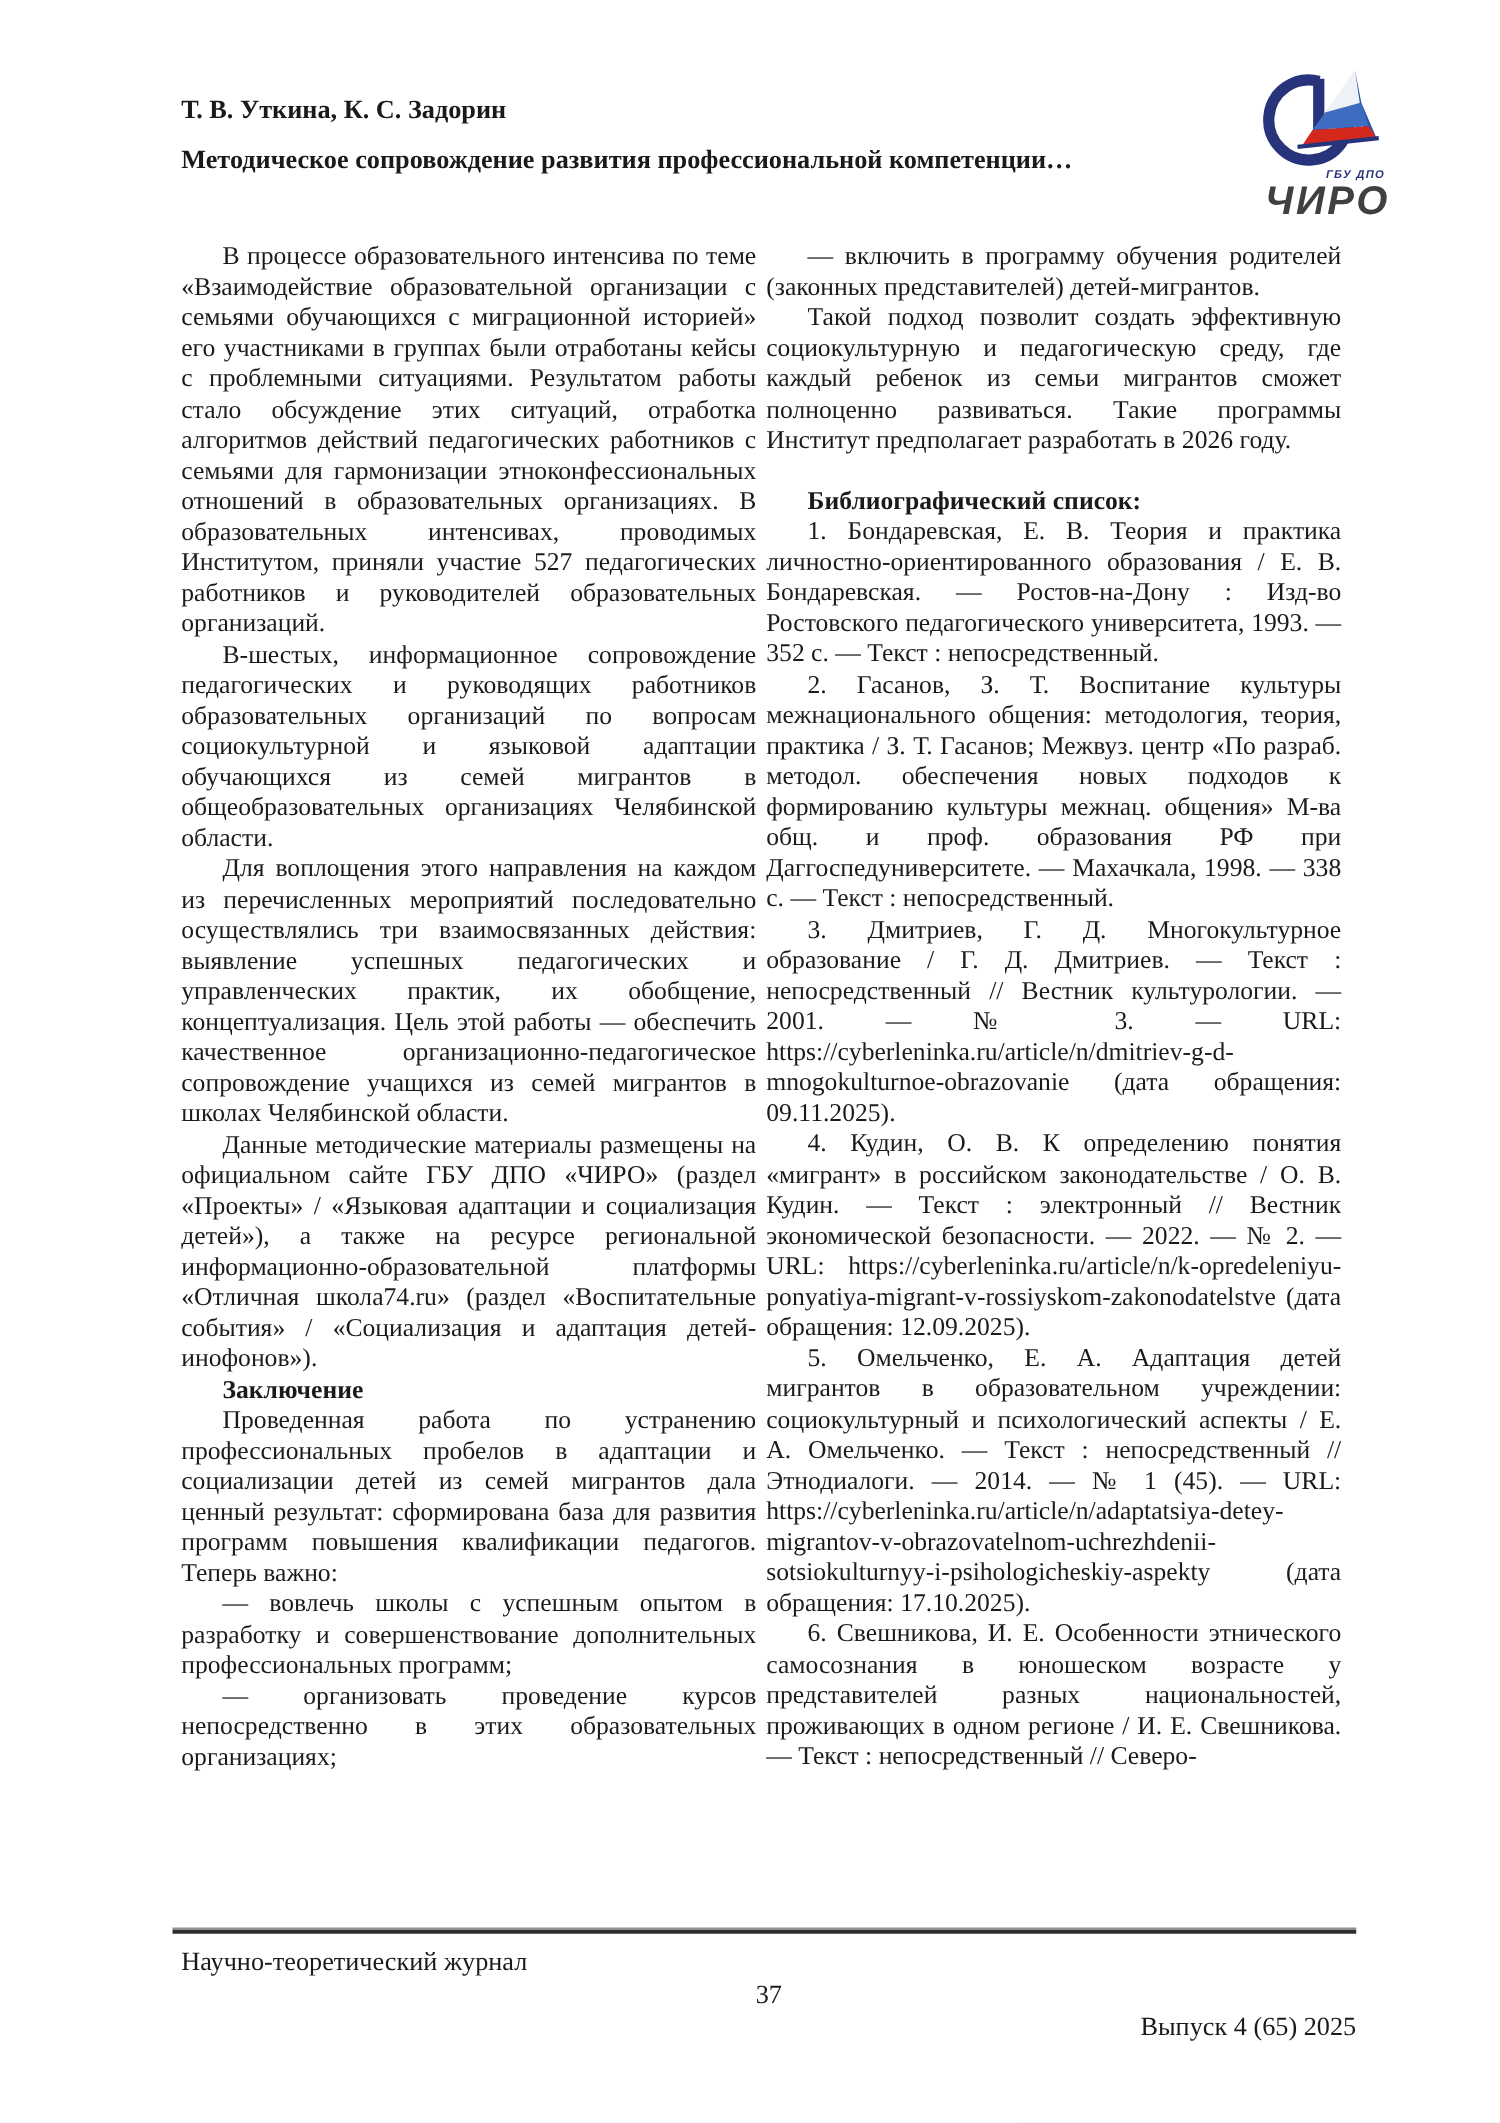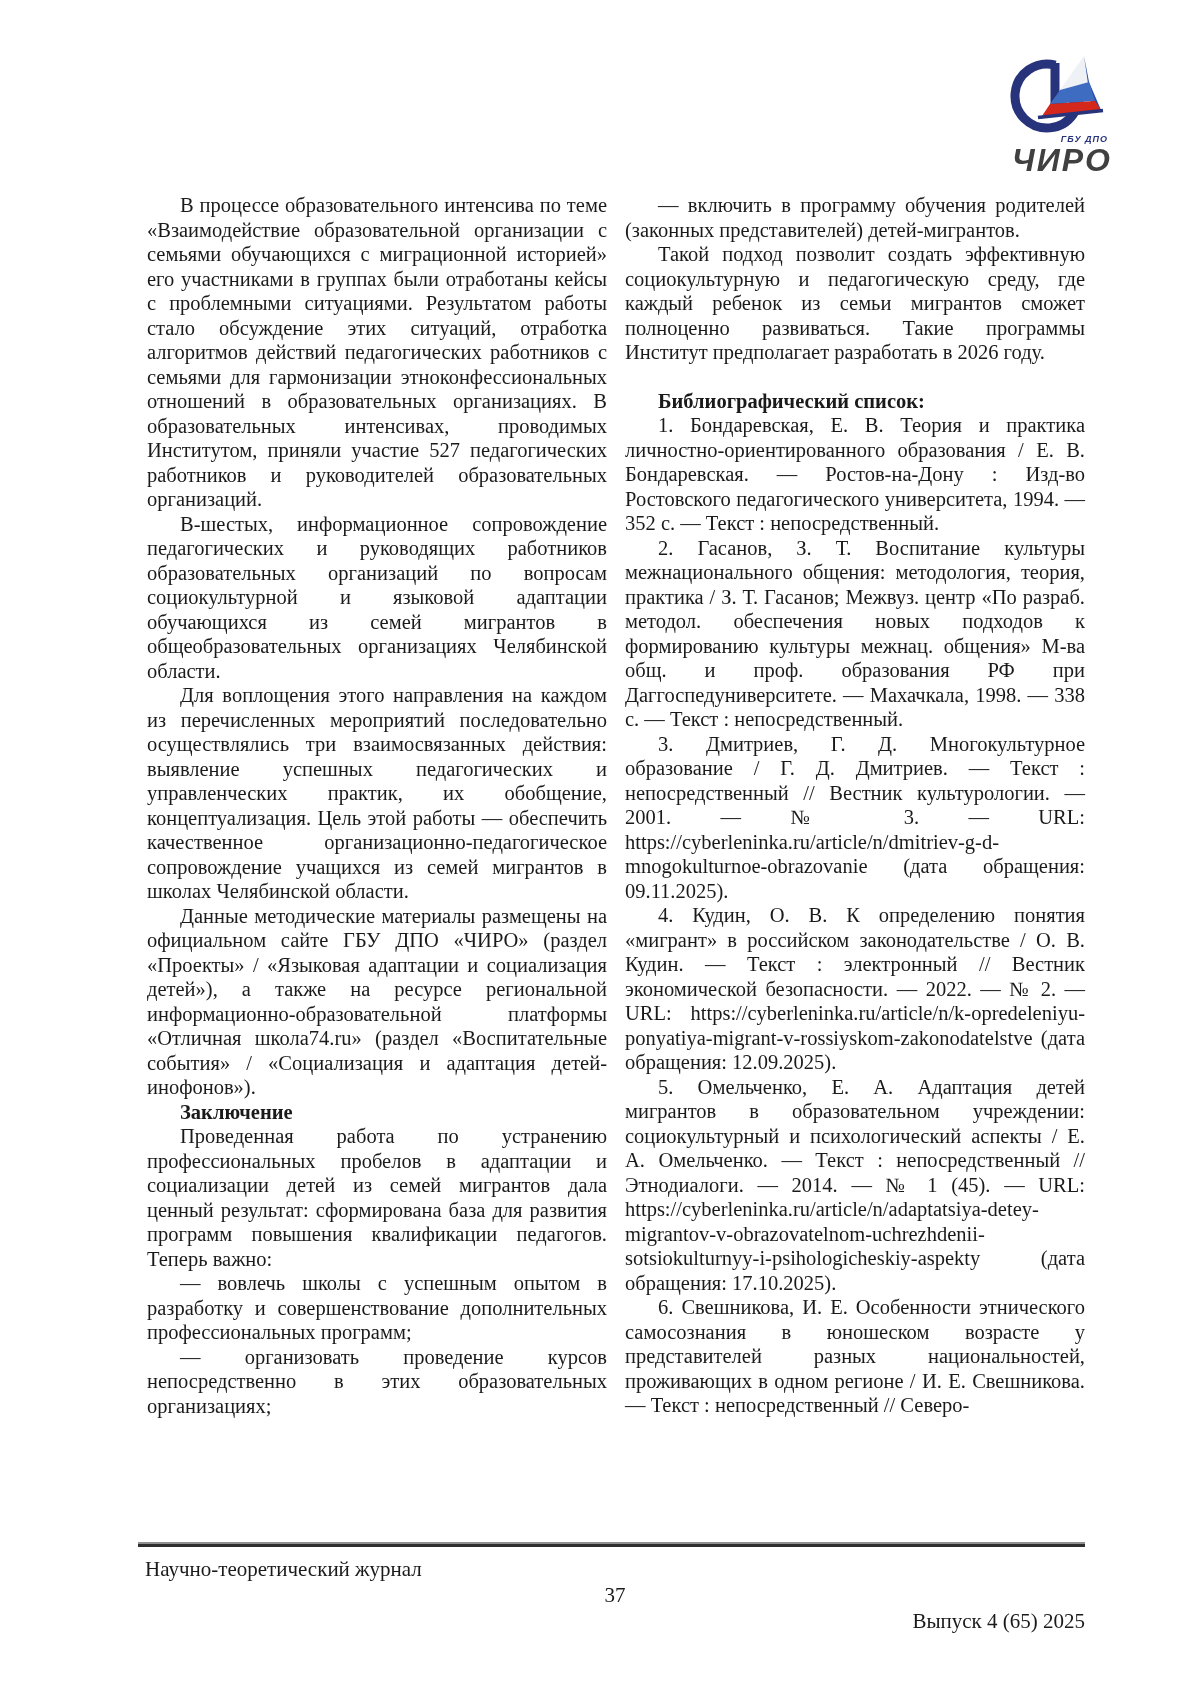--- a/index.html
+++ b/index.html
@@ -19,40 +19,44 @@
   
   .logo{position:absolute;left:1002px;top:54px;width:120px;text-align:left;font-style:italic;}
   .logo svg{display:block;}
   .logo .small{font-family:"Liberation Sans","DejaVu Sans",sans-serif;
     font-weight:bold;font-size:9px;letter-spacing:1px;color:#27337b;
     text-align:right;padding-right:14px;margin-top:-4px;}
   .logo .big{font-family:"Liberation Sans","DejaVu Sans",sans-serif;
     font-weight:bold;font-size:32px;letter-spacing:2px;color:#404040;
     line-height:30px;margin-top:1px;text-align:center;}
   
-  .columns{position:absolute;left:145px;top:193px;width:940px;display:flex;gap:18px;justify-content:flex-end;}
+  .columns{position:absolute;left:145px;top:193px;width:940px;display:flex;gap:8px;}
   .col{width:460px;font-size:20.5px;line-height:24.5px;text-align:justify;}
   .col p{margin:0;text-indent:33px;}
   .col p.bold{font-weight:bold;}
   .col p.bib{overflow-wrap:anywhere;}
   .col p.space-above{margin-top:24px;}
   
   .footrule{position:absolute;left:138px;top:1542px;width:947px;height:5px;
     background:linear-gradient(#909090 0 40%,#2e2e2e 40% 100%);}
   .footrow{position:absolute;left:145px;top:1556px;width:940px;display:flex;
     font-size:21px;line-height:26px;flex-direction:column;}
   .footrow .fl{flex:1;text-align:left;}
   .footrow .fc{flex:1;text-align:center;}
   .footrow .fr{flex:1;text-align:right;}
 </style>
 </head>
 <body>
 
 <div class="page">
 
+  <div class="hdr">
+    <div class="authors">Т. В. Уткина, К. С. Задорин</div>
+    <div class="running">Методическое сопровождение развития профессиональной компетенции…</div>
+  </div>
 
   <div class="logo">
     <svg width="120" height="84" viewBox="0 0 120 84" aria-hidden="true">
 
       <path d="M 53.3 11.1 A 32 32 0 1 0 75.9 33.7" fill="none" stroke="#27337b" stroke-width="9"></path>
 
       <path d="M 53 9 L 53 53.5 L 71.5 53.5 L 71.5 37" fill="none" stroke="#27337b" stroke-width="9" stroke-linejoin="miter"></path>
 
       <polygon points="82,2 58,36 87,28" fill="#eef1f5"></polygon>
       <polygon points="82,2 87,28 99,56 90,57" fill="#2b4ea0"></polygon>
@@ -74,21 +78,21 @@
       <p class="bold">Заключение</p>
       <p>Проведенная работа по устранению профессиональных пробелов в адаптации и социализации детей из семей мигрантов дала ценный результат: сформирована база для развития программ повышения квалификации педагогов. Теперь важно:</p>
       <p>— вовлечь школы с успешным опытом в разработку и совершенствование дополнительных профессиональных программ;</p>
       <p>— организовать проведение курсов непосредственно в этих образовательных организациях;</p>
     </section>
 
     <section class="col">
       <p>— включить в программу обучения родителей (законных представителей) детей-мигрантов.</p>
       <p>Такой подход позволит создать эффективную социокультурную и педагогическую среду, где каждый ребенок из семьи мигрантов сможет полноценно развиваться. Такие программы Институт предполагает разработать в 2026 году.</p>
       <p class="bold space-above">Библиографический список:</p>
-      <p class="bib">1. Бондаревская, Е. В. Теория и практика личностно-ориентированного образования / Е. В. Бондаревская. — Ростов-на-Дону : Изд-во Ростовского педагогического университета, 1994. — 352 с. — Текст : непосредственный.</p>
+      <p class="bib">1. Бондаревская, Е. В. Теория и практика личностно-ориентированного образования / Е. В. Бондаревская. — Ростов-на-Дону : Изд-во Ростовского педагогического университета, 1993. — 352 с. — Текст : непосредственный.</p>
       <p class="bib">2. Гасанов, З. Т. Воспитание культуры межнационального общения: методология, теория, практика / З. Т. Гасанов; Межвуз. центр «По разраб. методол. обеспечения новых подходов к формированию культуры межнац. общения» М-ва общ. и проф. образования РФ при Даггоспедуниверситете. — Махачкала, 1998. — 338 с. — Текст : непосредственный.</p>
       <p class="bib">3. Дмитриев, Г. Д. Многокультурное образование / Г. Д. Дмитриев. — Текст : непосредственный // Вестник культурологии. — 2001. — № 3. — URL: https://cyberleninka.ru/article/n/dmitriev-g-d-mnogokulturnoe-obrazovanie (дата обращения: 09.11.2025).</p>
       <p class="bib">4. Кудин, О. В. К определению понятия «мигрант» в российском законодательстве / О. В. Кудин. — Текст : электронный // Вестник экономической безопасности. — 2022. — № 2. — URL: https://cyberleninka.ru/article/n/k-opredeleniyu-ponyatiya-migrant-v-rossiyskom-zakonodatelstve (дата обращения: 12.09.2025).</p>
       <p class="bib">5. Омельченко, Е. А. Адаптация детей мигрантов в образовательном учреждении: социокультурный и психологический аспекты / Е. А. Омельченко. — Текст : непосредственный // Этнодиалоги. — 2014. — № 1 (45). — URL: https://cyberleninka.ru/article/n/adaptatsiya-detey-migrantov-v-obrazovatelnom-uchrezhdenii-sotsiokulturnyy-i-psihologicheskiy-aspekty (дата обращения: 17.10.2025).</p>
       <p class="bib">6. Свешникова, И. Е. Особенности этнического самосознания в юношеском возрасте у представителей разных национальностей, проживающих в одном регионе / И. Е. Свешникова. — Текст : непосредственный // Северо-</p>
     </section>
   </div>
 
   <div class="footrule"></div>
   <div class="footrow">

